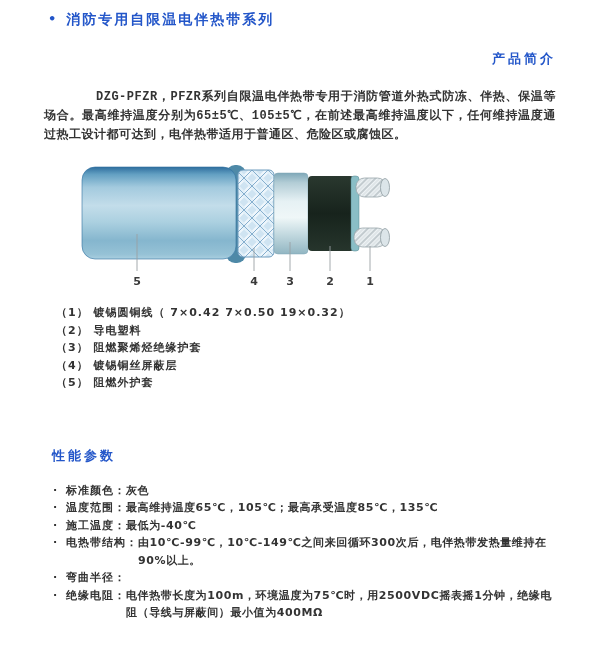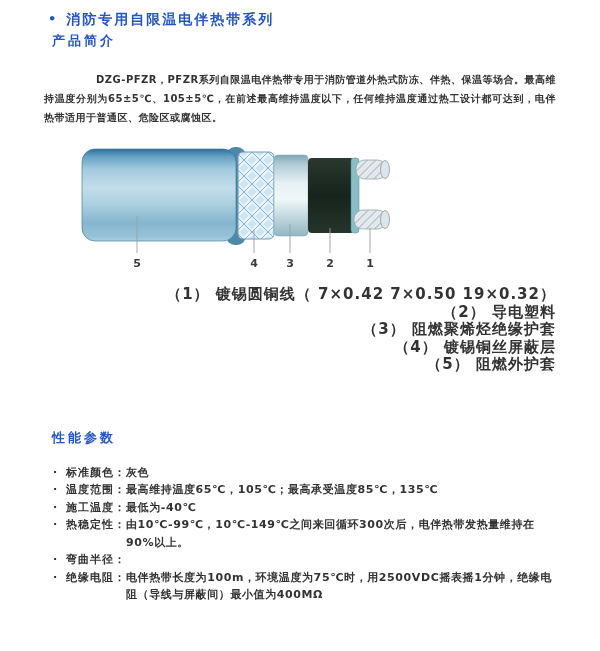--- a/index.html
+++ b/index.html
@@ -12,35 +12,35 @@
     display:flex; align-items:center; gap:8px;
     color:#2356c9; font-weight:bold; font-size:14px; letter-spacing:2px;
     line-height:18px;
   }
   .doc-title .bullet { font-size:13px; line-height:18px; }
 
   .section-heading {
     margin:0 0 0 8px; color:#2356c9; font-size:13px; font-weight:bold;
     letter-spacing:3px; line-height:16px;
   }
-  .intro-heading { margin-top:5px; }
+  .intro-heading { margin-top:23px;text-align:right; }
   .structure-heading { margin-top:31px; }
   .params-heading { margin-top:56px; }
 
   .intro-para {
-    margin:21px 0 0 0; font-size:10px; line-height:19px; color:#333;
-    font-weight:bold; text-align:justify; text-indent:52px; letter-spacing:0.5px;
+    margin:21px 0 0 0; font-size:12px; line-height:19px; color:#333;
+    font-weight:bold; text-align:justify; text-indent:52px; letter-spacing:0.5px;font-family:Liberation Mono, monospace;
   }
 
   .figure { margin-top:17px; height:135px; }
   .figure svg { margin-left:24px; display:block; }
 
   .legend {
     list-style:none; margin:7px 0 0 12px; padding:0;
-    font-size:15px; line-height:17.5px; color:#333; font-weight:bold; letter-spacing:1px;text-align:right;
+    font-size:11px; line-height:17.5px; color:#333; font-weight:bold; letter-spacing:1px;
   }
 
   .specs {
     list-style:none; margin:18px 0 0 9px; padding:0;
     font-size:11px; line-height:17.5px; color:#333; font-weight:bold;
   }
   .specs li { display:flex; }
   .specs .dot { width:13px; flex:none; }
   .specs .spec-label { flex:none; white-space:nowrap; letter-spacing:1px; }
   .specs .spec-value { flex:1; letter-spacing:0.6px; }
@@ -151,21 +151,21 @@
         <span class="spec-label">温度范围：</span>
         <span class="spec-value">最高维持温度65℃，105℃；最高承受温度85℃，135℃</span>
       </li>
       <li>
         <span class="dot">·</span>
         <span class="spec-label">施工温度：</span>
         <span class="spec-value">最低为-40℃</span>
       </li>
       <li>
         <span class="dot">·</span>
-        <span class="spec-label">热稳定性：</span>
+        <span class="spec-label">电热带结构：</span>
         <span class="spec-value">由10℃-99℃，10℃-149℃之间来回循环300次后，电伴热带发热量维持在90%以上。</span>
       </li>
       <li>
         <span class="dot">·</span>
         <span class="spec-label">弯曲半径：</span>
       </li>
       <li>
         <span class="dot">·</span>
         <span class="spec-label">绝缘电阻：</span>
         <span class="spec-value">电伴热带长度为100m，环境温度为75℃时，用2500VDC摇表摇1分钟，绝缘电阻（导线与屏蔽间）最小值为400MΩ</span>

